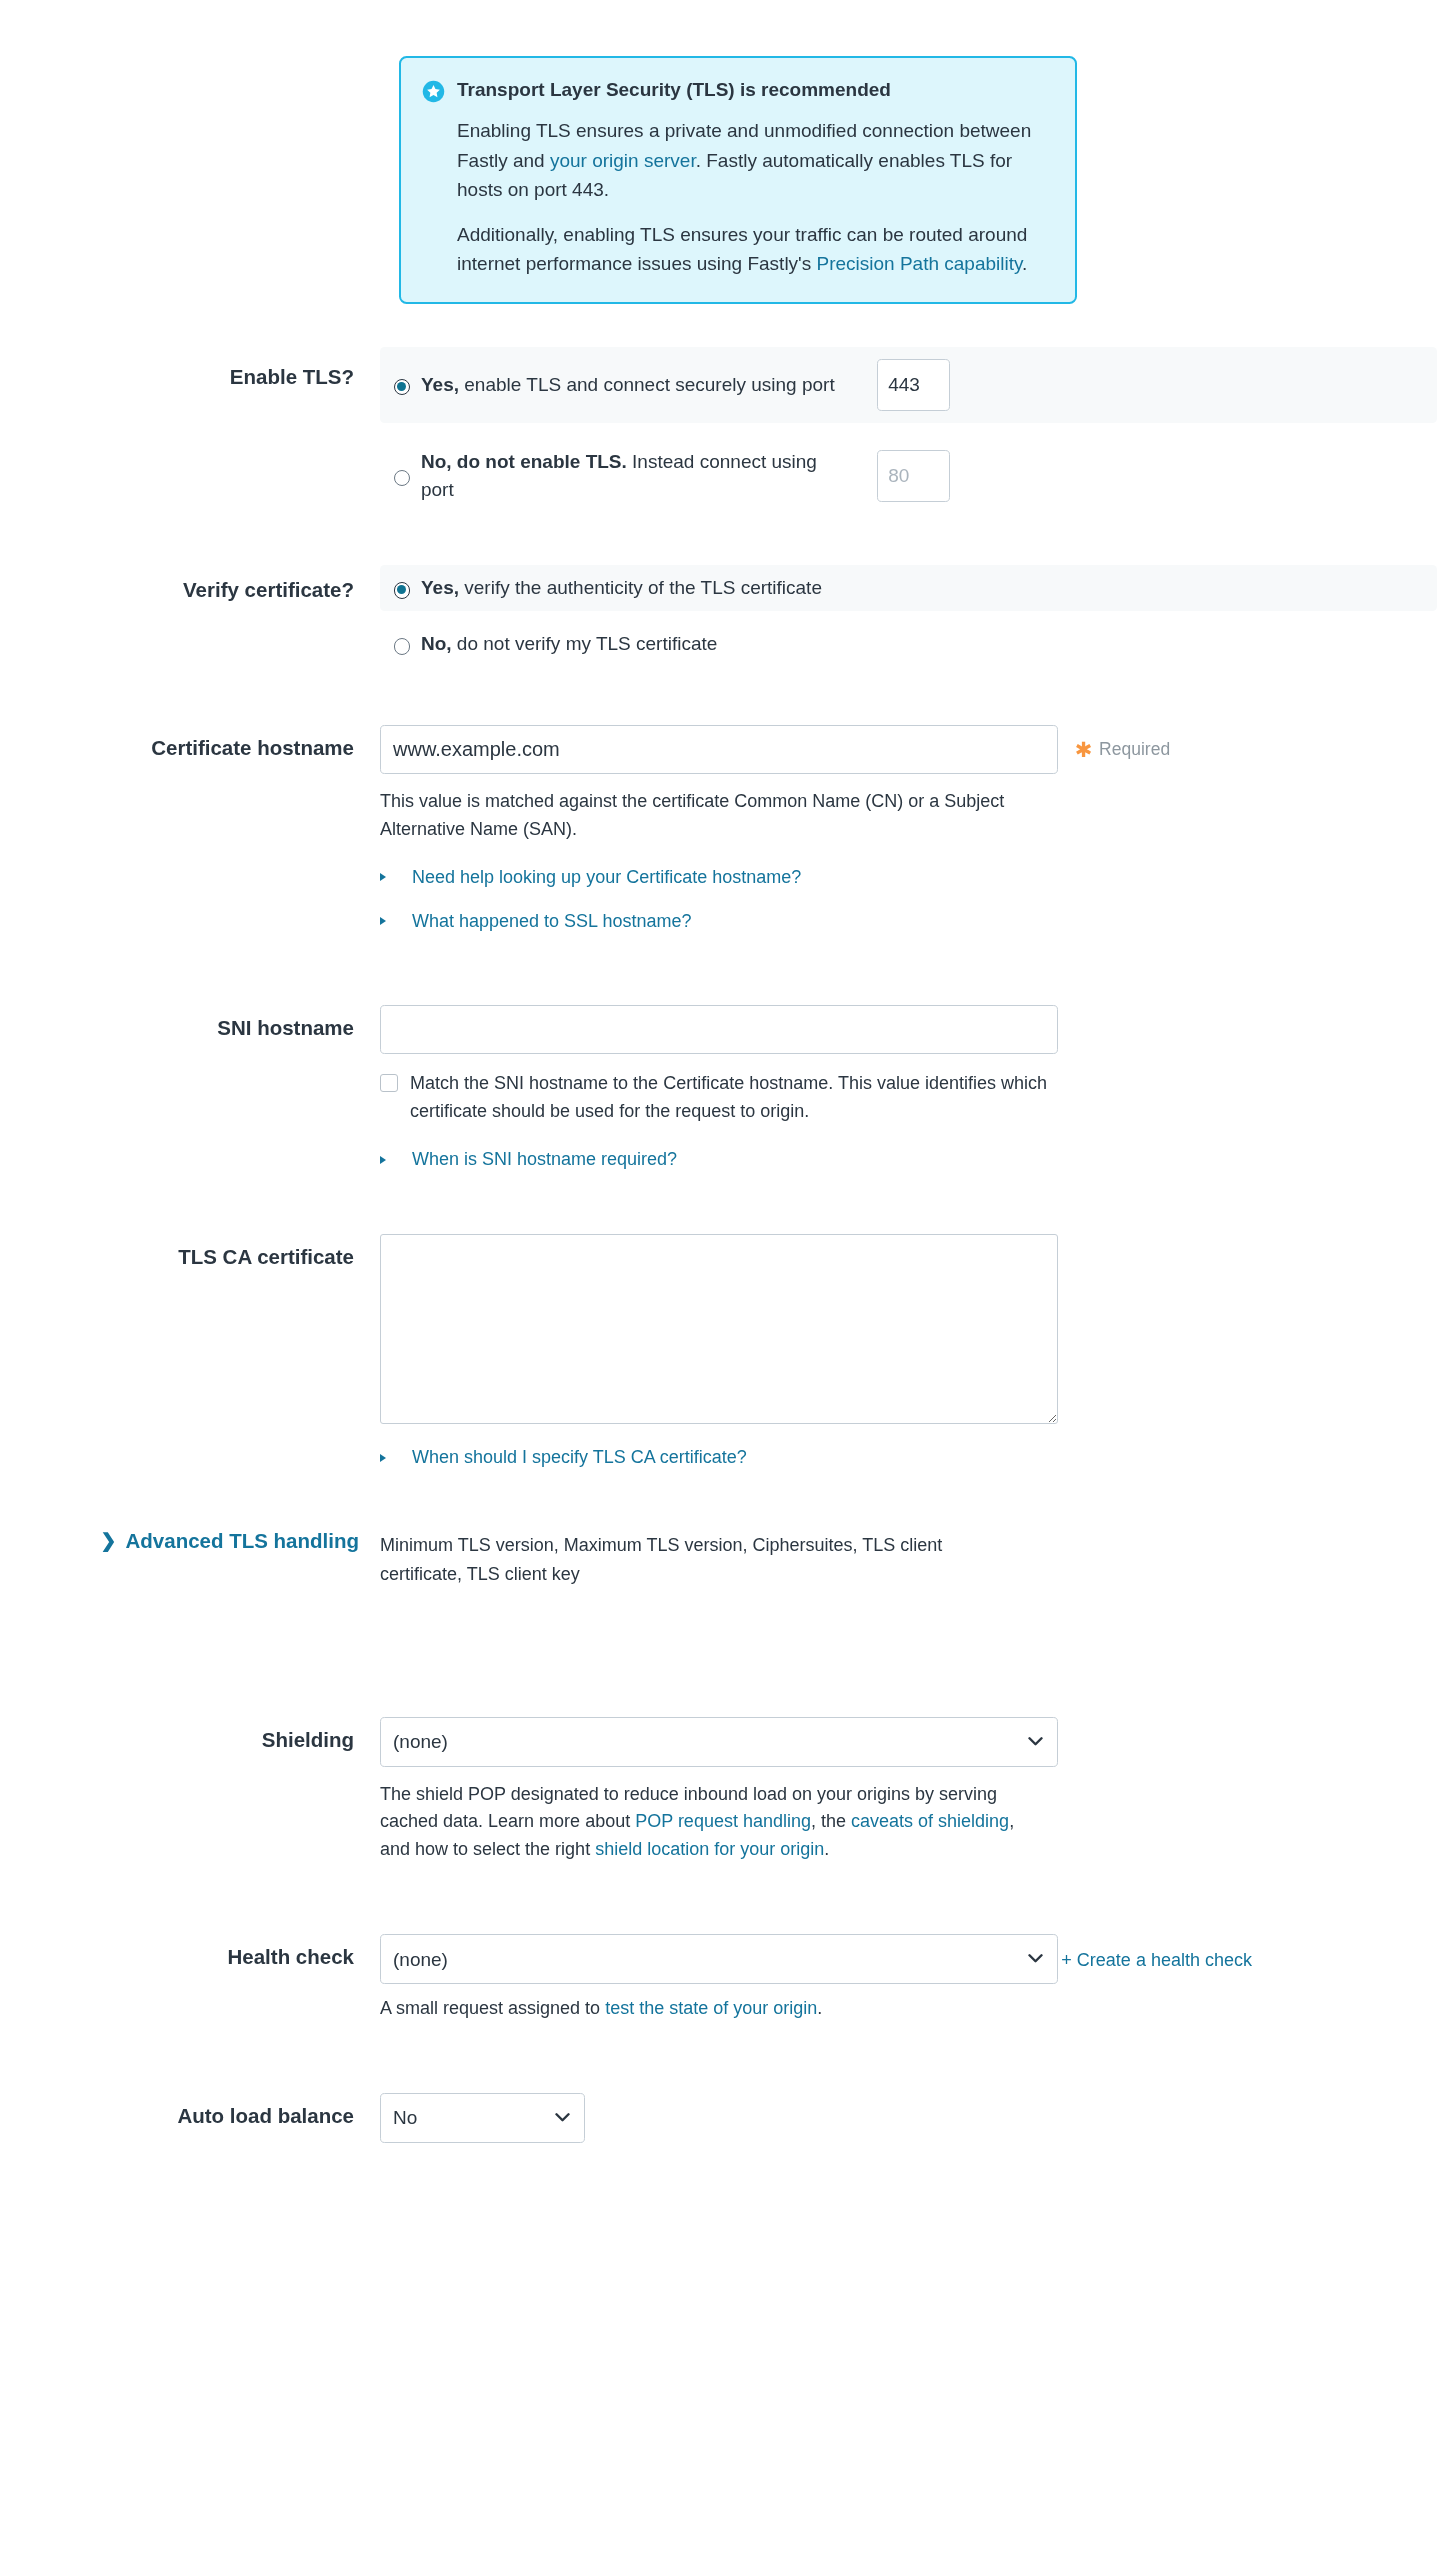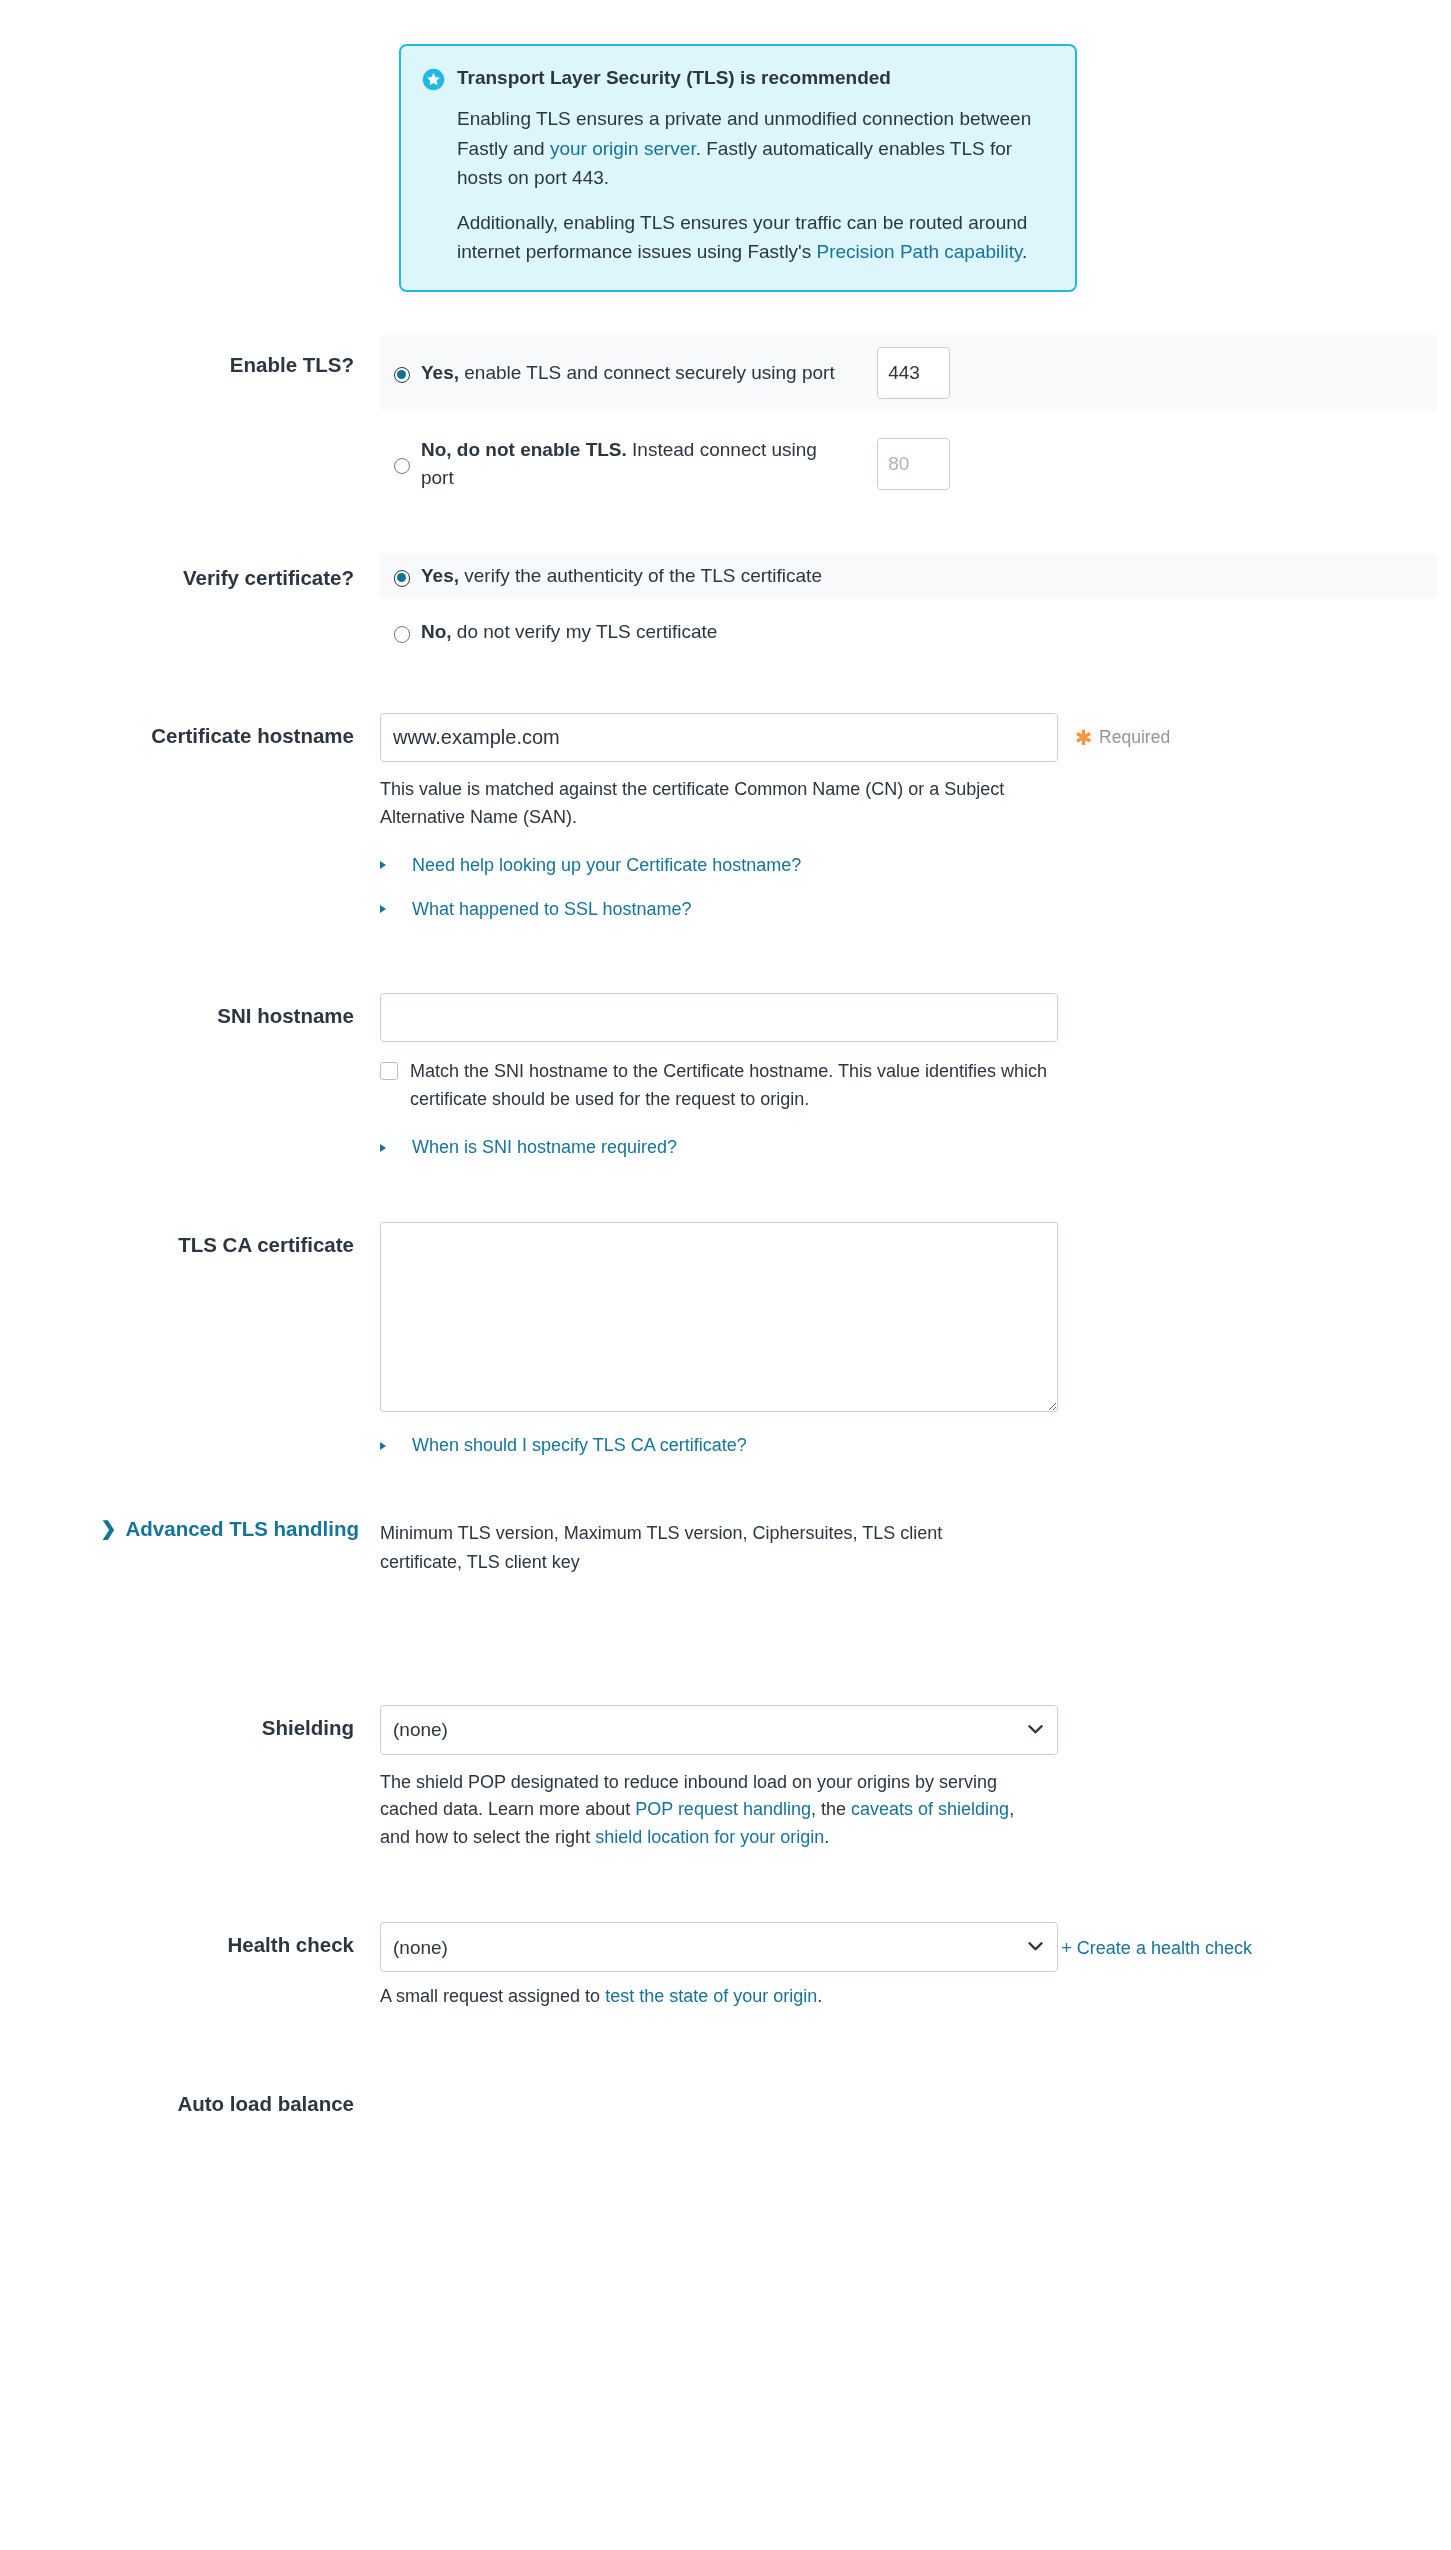--- a/index.html
+++ b/index.html
@@ -42,21 +42,21 @@
 
   
   .callout-wrap { display: flex; }
   .callout-spacer { width: 399px; flex: 0 0 399px; }
   .callout {
     width: 678px;
     background: #ddf6fc;
     border: 2.3px solid #22b8e6;
     border-radius: 7.6px;
     padding: 20px 26px 23px 21px;
-    margin-top: 44px;
+    margin-top: 56px;
   }
   .callout-title-row {
     display: flex;
     align-items: flex-start;
     gap: 12px;
     margin-bottom: 13.7px;
   }
   .star-badge {
     flex: 0 0 auto;
     width: 23px; height: 23px;
@@ -490,16 +490,28 @@
 
       <div class="plus-link">+ Create a health check</div>
 
       <div class="help" style="margin-top:10.6px;"><span>A small request assigned to </span><a class="lnk">test the state of your origin</a><span>.</span></div>
 
     </div>
   </div>
 
   <div class="row sec-alb">
     <div class="label-col lblpad-4">Auto load balance</div>
+    <div class="field-col">
+      <div class="select-wrap narrow">
+        <select class="sel">
+          <option>No</option>
+        </select>
+        <span class="sel-chevron">
+          <svg width="15" height="10" viewBox="0 0 20 13">
+              <path d="M2 2l8 8 8-8" stroke="#2b3641" stroke-width="3.2" fill="none" stroke-linecap="round" stroke-linejoin="round"></path>
+            </svg>
+        </span>
+      </div>
+    </div>
   </div>
 
 </div>
 
 
 </body></html>

